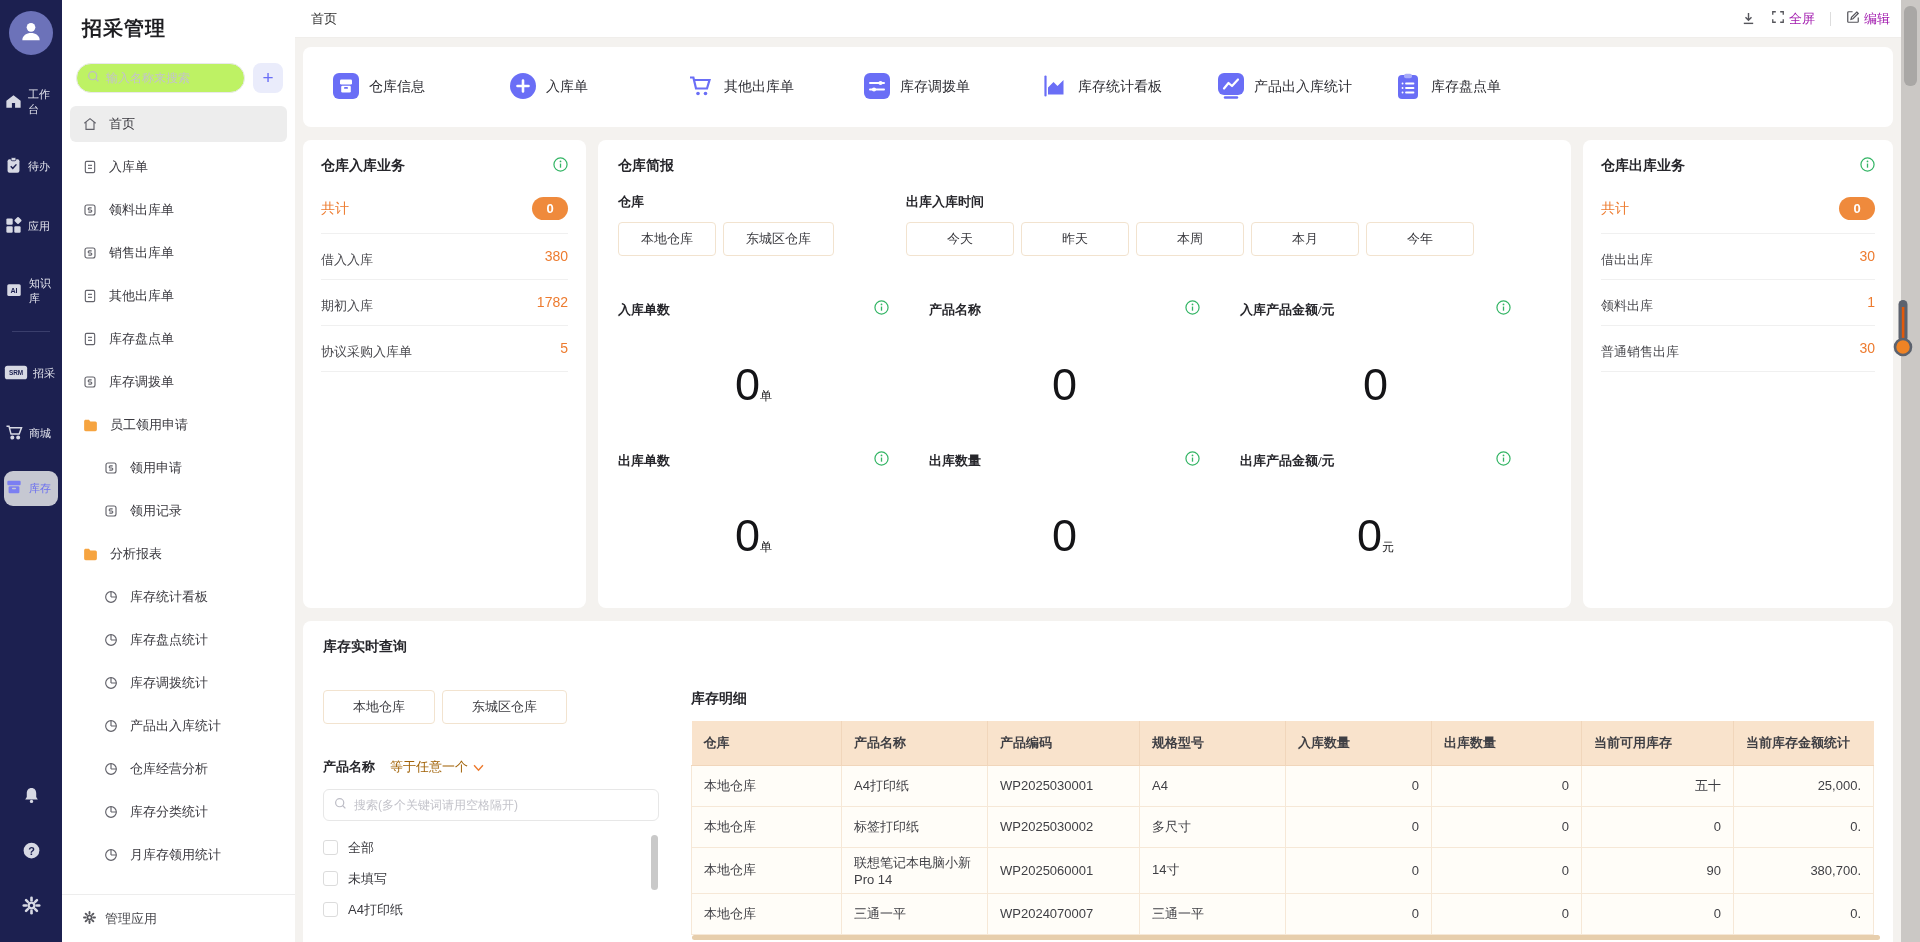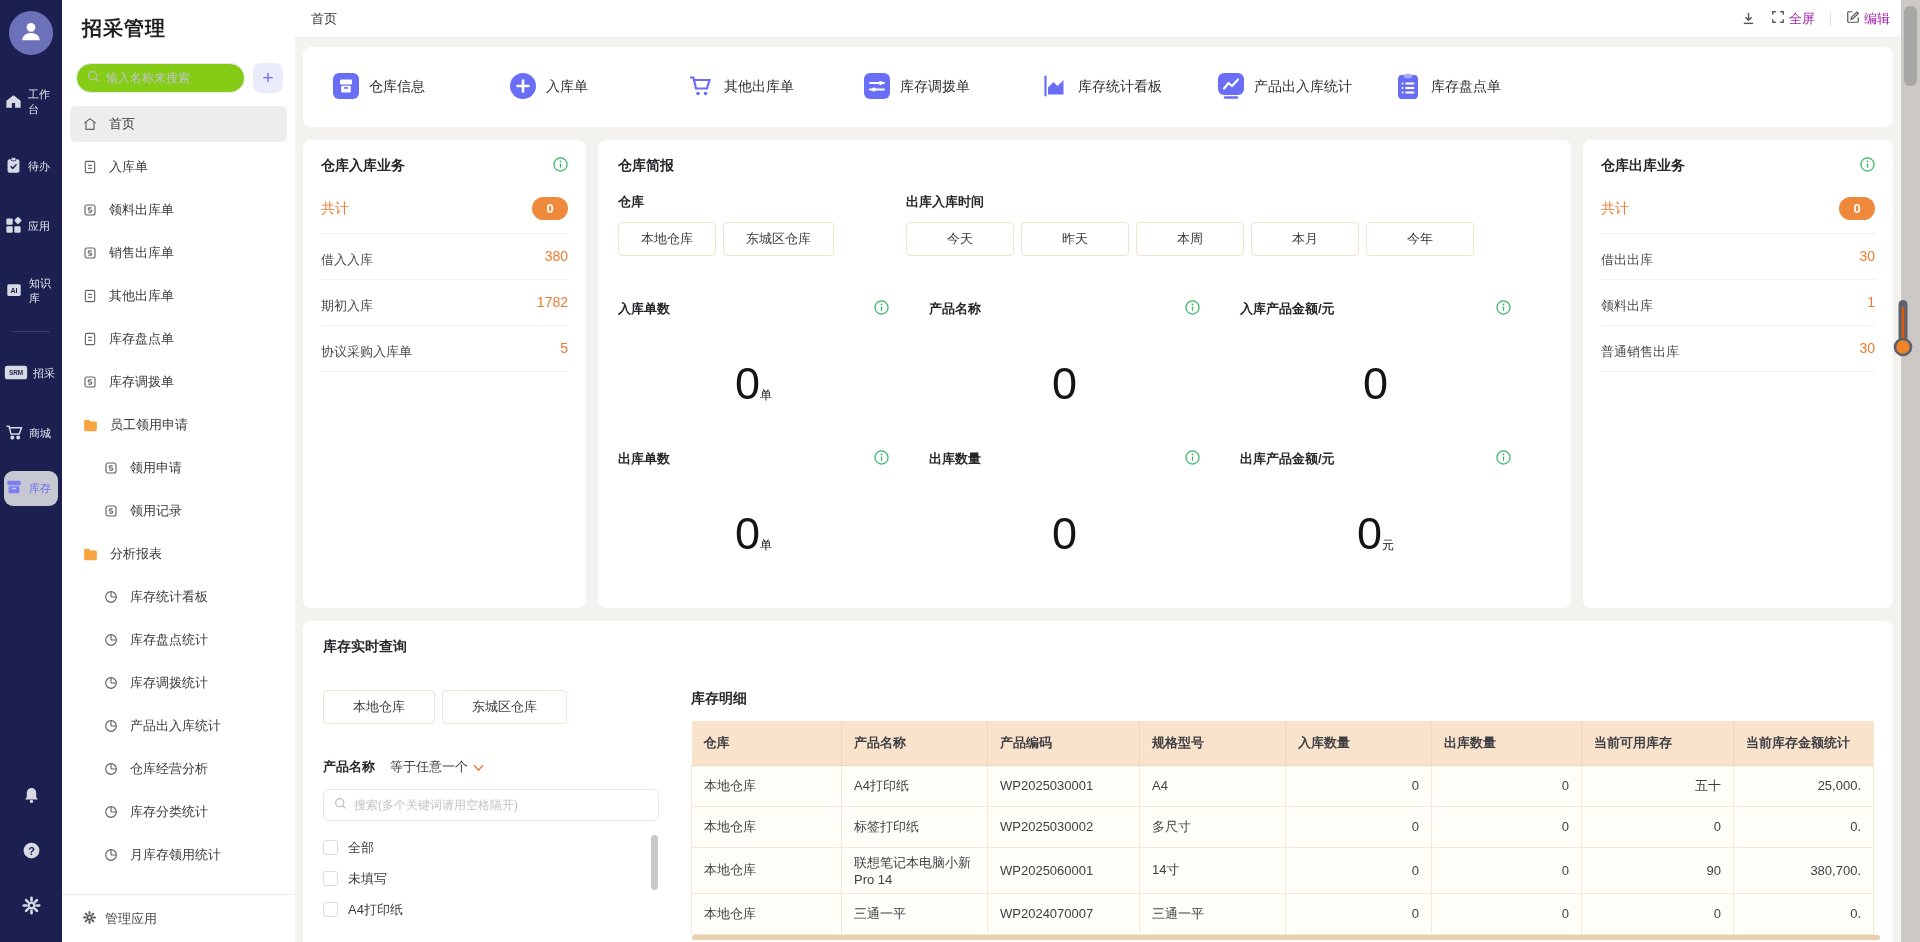--- a/index.html
+++ b/index.html
@@ -16,21 +16,21 @@
   .rail-item.active { background:#C6C8D2; color:#6B6FF0; margin-top:20px; }
   .rail-divider { width:38px; height:1px; background:#3A3E6C; margin-top:18px; }
   .rail-bottom { margin-top:auto; margin-bottom:22px; display:flex; flex-direction:column; gap:30px; align-items:center; }
   .rail-bottom .ric { cursor:pointer; }
 
   
   .sidebar { width:233px; flex:none; background:#fff; display:flex; flex-direction:column; height:100%; }
   .sb-title { font-size:20px; font-weight:700; color:#1e1e22; margin:15px 0 0 20px; letter-spacing:1px; }
   .search-row { display:flex; gap:8px; margin:21px 12px 0 14px; align-items:center; }
   .search-pill { flex:1; height:30px; border:1px solid #E9E9EC; border-radius:15px;
-                 display:flex; align-items:center; padding:0 10px; gap:6px; background:#84cc16; }
+                 display:flex; align-items:center; padding:0 10px; gap:6px; background:#bef264; }
   .search-pill input { border:none; outline:none; width:100%; font-size:12px; color:#333; background:transparent; }
   input::placeholder { color:#C3C3CA; }
   .add-btn { width:30px; height:30px; flex:none; border-radius:8px; background:#EAECFB; color:#6A6EF6;
              font-size:19px; line-height:28px; border:none; cursor:pointer; }
   .menu { margin-top:13px; padding:0 8px; flex:1; overflow:hidden; }
   .menu-item { display:flex; align-items:center; gap:11px; height:36px; margin-bottom:7px;
                padding:0 12px; font-size:13px; color:#3a393f; border-radius:6px; cursor:pointer; }
   .menu-item.active { background:#EDEDED; }
   .menu-item.sub { padding-left:33px; }
   .mi { flex:none; display:flex; }
@@ -69,31 +69,31 @@
   .brief-card { flex:1; min-width:0; padding:17px 20px; }
   .brief-filters { display:flex; gap:72px; margin-top:18px; }
   .flabel { font-size:13px; font-weight:700; color:#26262b; margin-bottom:11px; }
   .btn-row { display:flex; gap:7px; }
   .btn { height:34px; background:#fff; border:1px solid #F2E3CF; border-radius:4px;
          font-size:13px; color:#3a3a3f; padding:0 22px; cursor:pointer; white-space:nowrap; }
   .btn.time { min-width:108px; padding:0 10px; }
   .stats-grid { display:grid; grid-template-columns:1fr 1fr 1fr; margin-top:44px; row-gap:40px; }
   .stat-cell { padding-right:40px; }
   .stat-head { display:flex; justify-content:space-between; align-items:center;
-               font-size:13px; font-weight:700; color:#26262b; }
+               font-size:13px; font-weight:700; color:#26262b;font-family:Liberation Serif, serif; }
   .stat-num { text-align:center; margin-top:40px; font-size:45px; font-weight:400; color:#141417; }
   .stat-unit { font-size:12px; color:#141417; }
 
   .query-card { margin-top:13px; flex:none; height:420px; padding:17px 20px; }
   .query-body { display:flex; margin-top:34px; }
   .q-left { width:336px; flex:none; }
   .q-left .btn { padding:0 29px; }
   .filter-row { margin-top:34px; display:flex; align-items:center; gap:15px; font-size:13px; }
   .filter-label { font-weight:700; color:#26262b; }
-  .filter-op { color:#404040; display:flex; align-items:center; gap:5px; cursor:pointer; }
+  .filter-op { color:#a16207; display:flex; align-items:center; gap:5px; cursor:pointer; }
   .search-box { margin-top:13px; height:32px; border:1px solid #E7E7E7; border-radius:6px;
                 display:flex; align-items:center; padding:0 10px; gap:7px; }
   .search-box input { border:none; outline:none; width:100%; font-size:12px; color:#333; }
   .check-list { margin-top:11px; position:relative; padding-right:14px; }
   .check-item { display:flex; align-items:center; gap:10px; height:31px; font-size:13px; color:#3a3a3f; cursor:pointer; }
   .checkbox { width:15px; height:15px; flex:none; border:1px solid #DCDCDC; border-radius:3px; background:#fff; }
   .list-scrollbar { position:absolute; right:1px; top:3px; width:7px; height:55px; background:#C9C9C9; border-radius:4px; }
 
   .q-right { flex:1; min-width:0; margin-left:32px; }
   .table-title { font-size:14px; font-weight:700; color:#26262b; }

